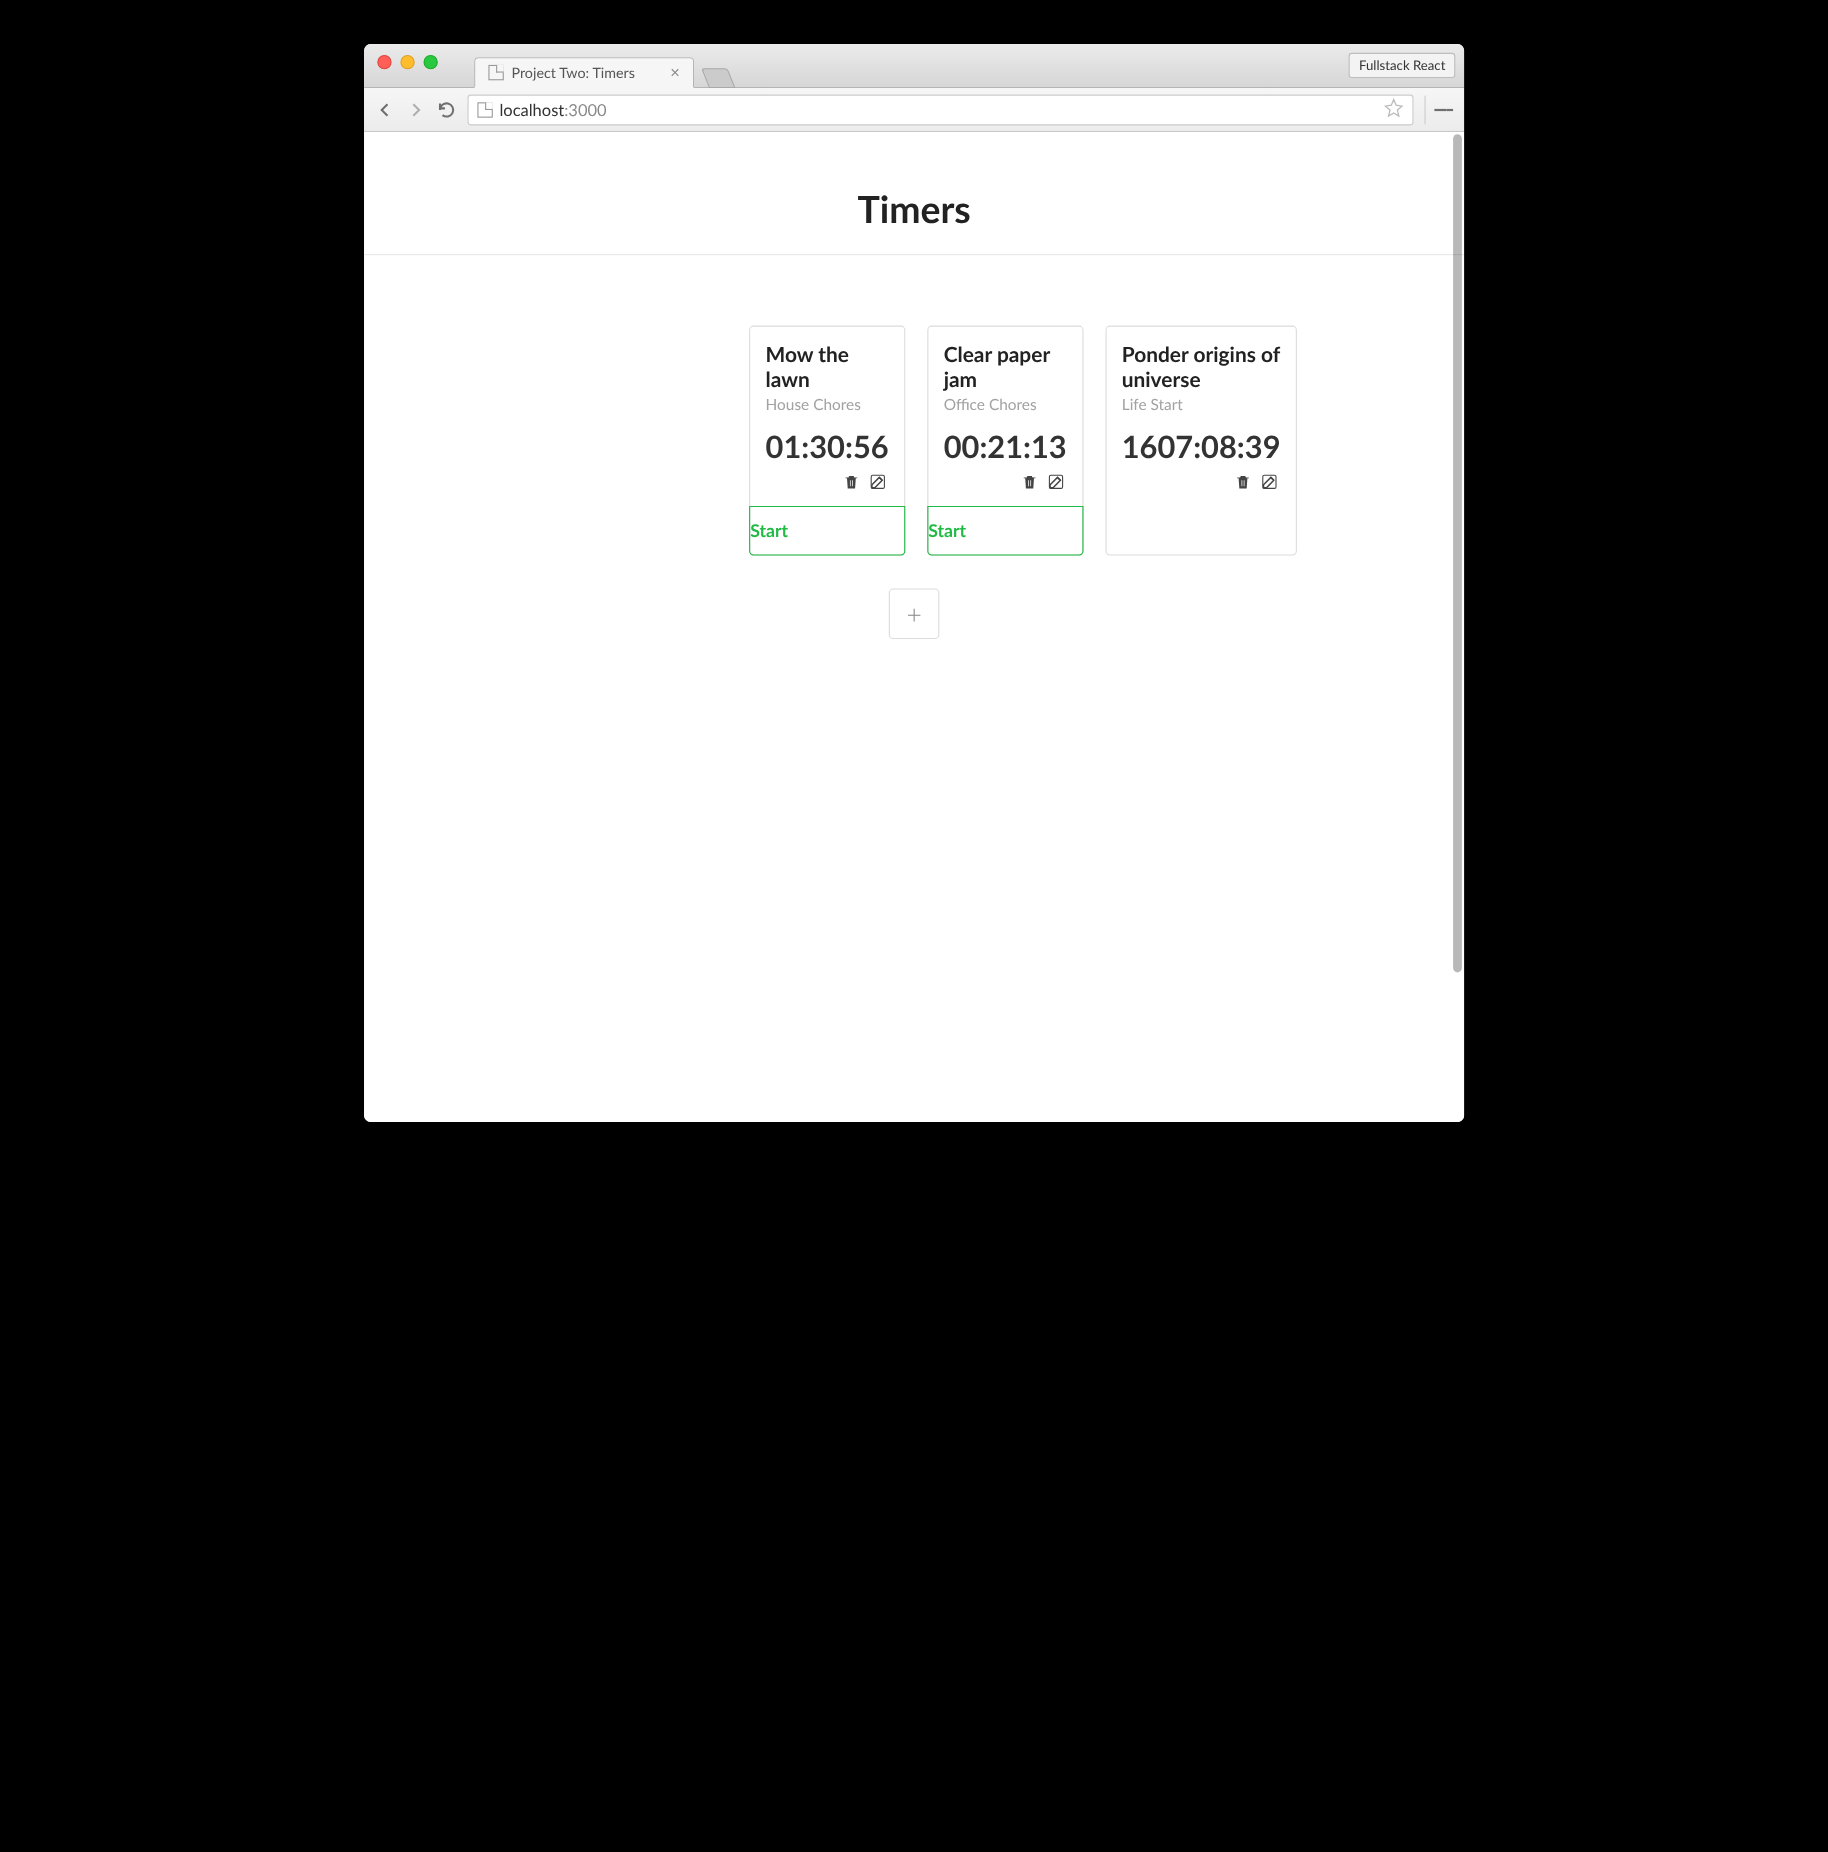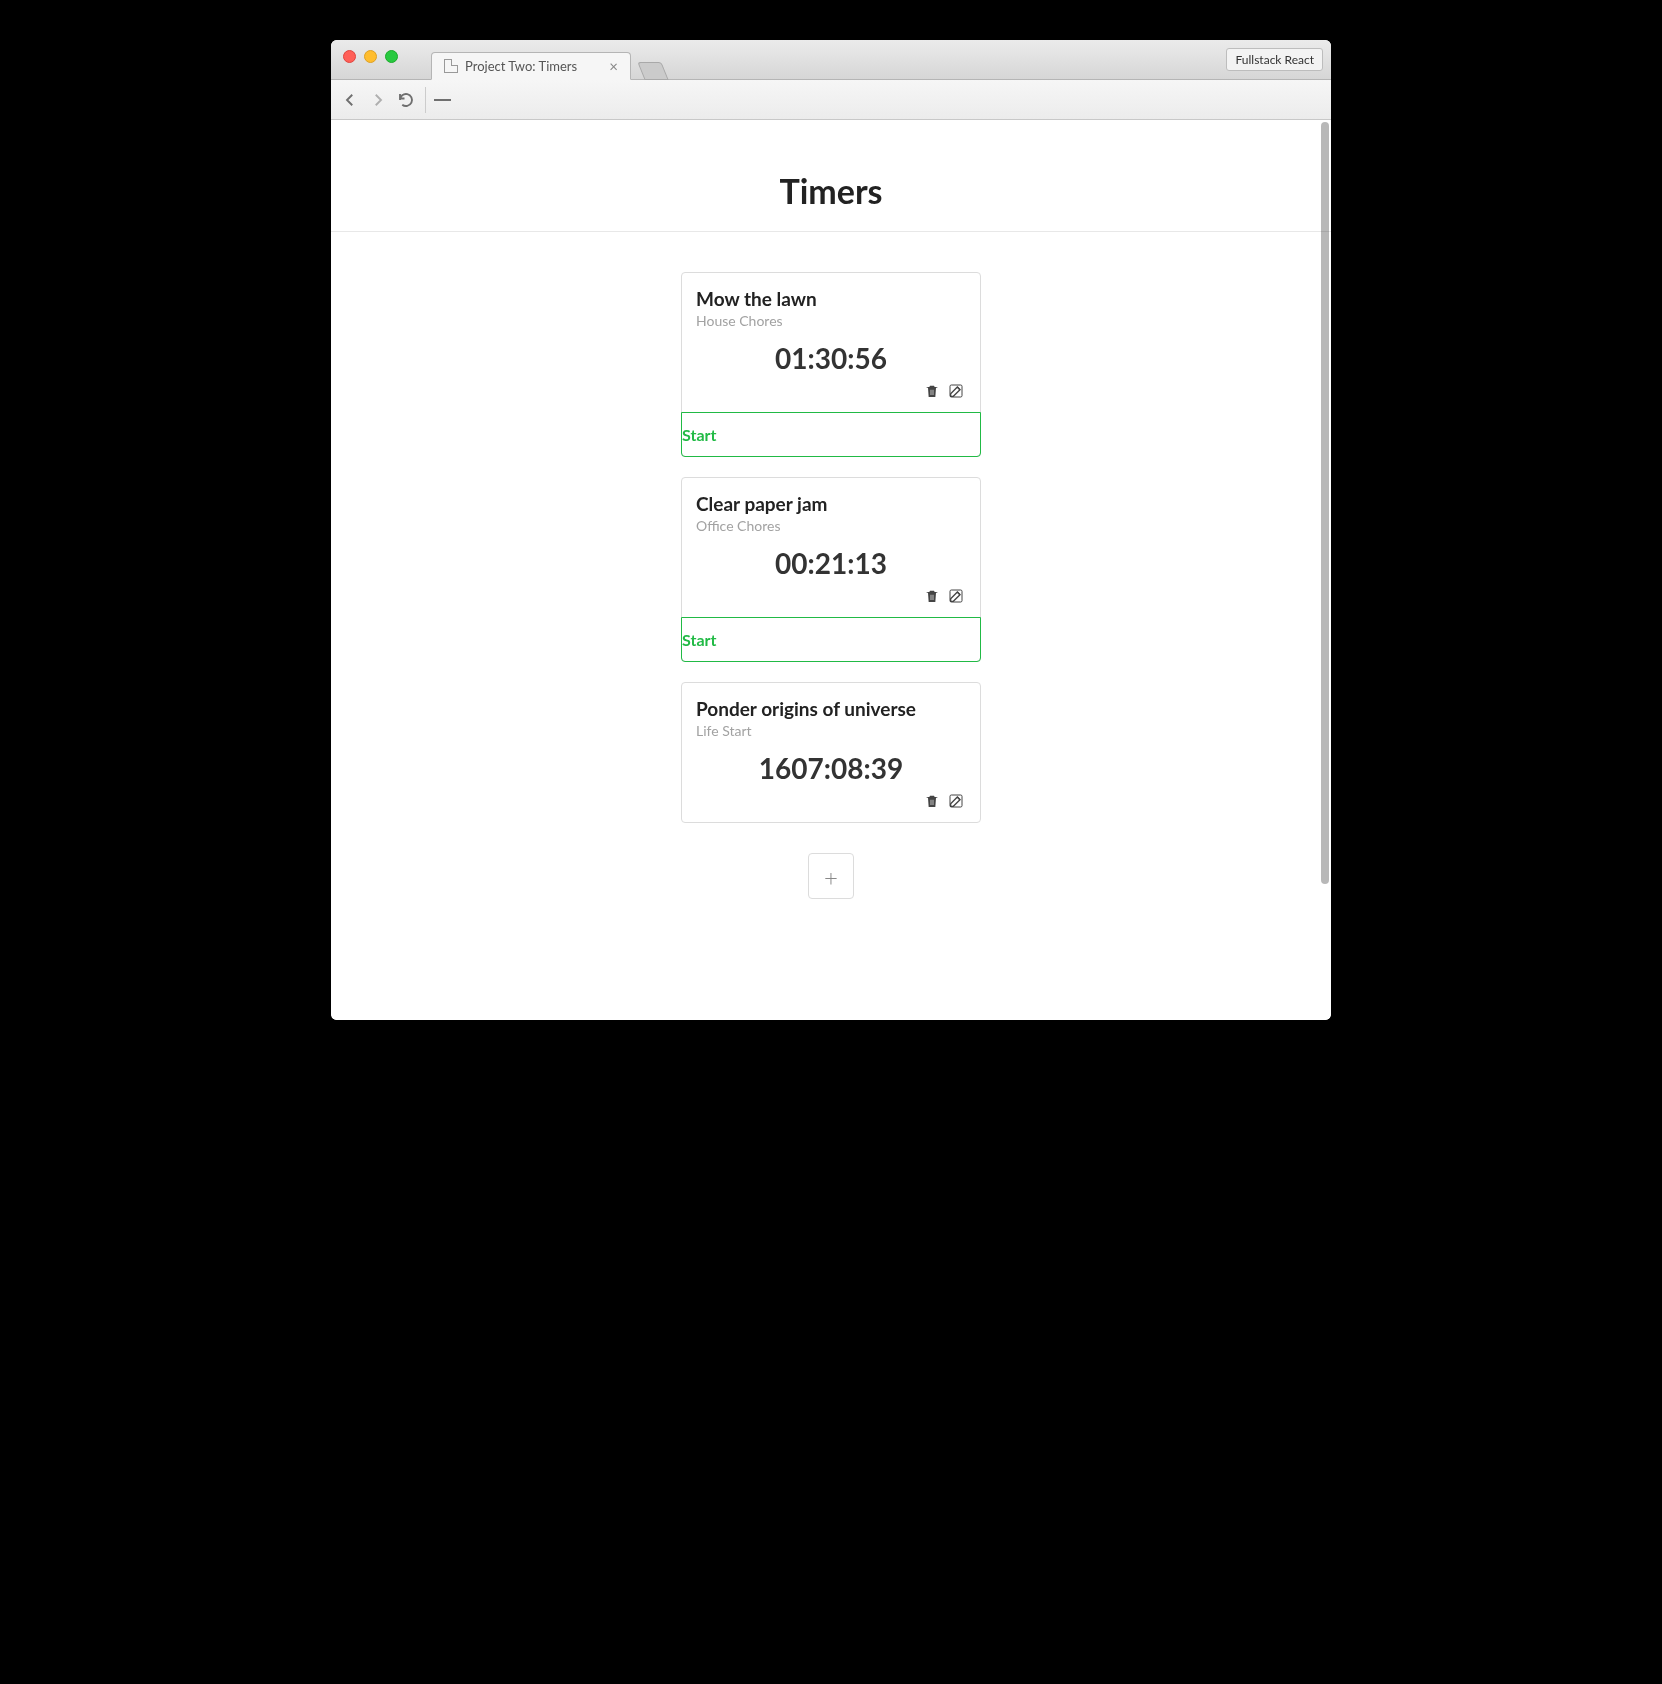--- a/index.html
+++ b/index.html
@@ -167,23 +167,22 @@
       padding: 50px 0 20px;
       border-bottom: 1px solid #e8e8e8;
     }
     .page-header h1 {
       font-size: 34px;
       font-weight: 700;
       color: #222;
     }
     .timer-list {
       width: 300px;
-      margin: 40px auto 30px;
-      display: flex;
-      flex-direction: column;
+      margin: 64px auto 30px;
+      display: flex;
       gap: 20px;
     }
     .card {
       border: 1px solid #dcdcdc;
       border-radius: 4px;
       background: #fff;
     }
     .card-body {
       padding: 14px 14px 10px;
     }
@@ -289,20 +288,31 @@
     </div>
     <div class="nav-arrow" style="opacity:0.5">
       <svg viewBox="0 0 24 24" fill="none" stroke="currentColor" stroke-width="2.5">
           <path d="M9 5l7 7-7 7"></path>
         </svg>
     </div>
     <div class="nav-reload">
       <svg viewBox="0 0 24 24" fill="none" stroke="currentColor" stroke-width="2.5">
           <path d="M4 12a8 8 0 1 1 3 6.2M4 4v6h6"></path>
         </svg>
+    </div>
+    <div class="address-bar">
+      <span class="favicon2"></span>
+      <span>
+        <span class="url-host">localhost</span><span class="url-port">:3000</span>
+      </span>
+      <span class="star-icon">
+        <svg viewBox="0 0 24 24" fill="none" stroke="currentColor" stroke-width="1.6">
+            <path d="M12 2l2.9 6.9L22 10l-5.5 4.8L18.2 22 12 18.3 5.8 22l1.7-7.2L2 10l7.1-1.1z"></path>
+          </svg>
+      </span>
     </div>
     <div class="hamburger-btn">
       <div></div>
         <div></div>
         <div></div>
     </div>
   </div>
 
   <div class="page">
     <div class="page-header">

